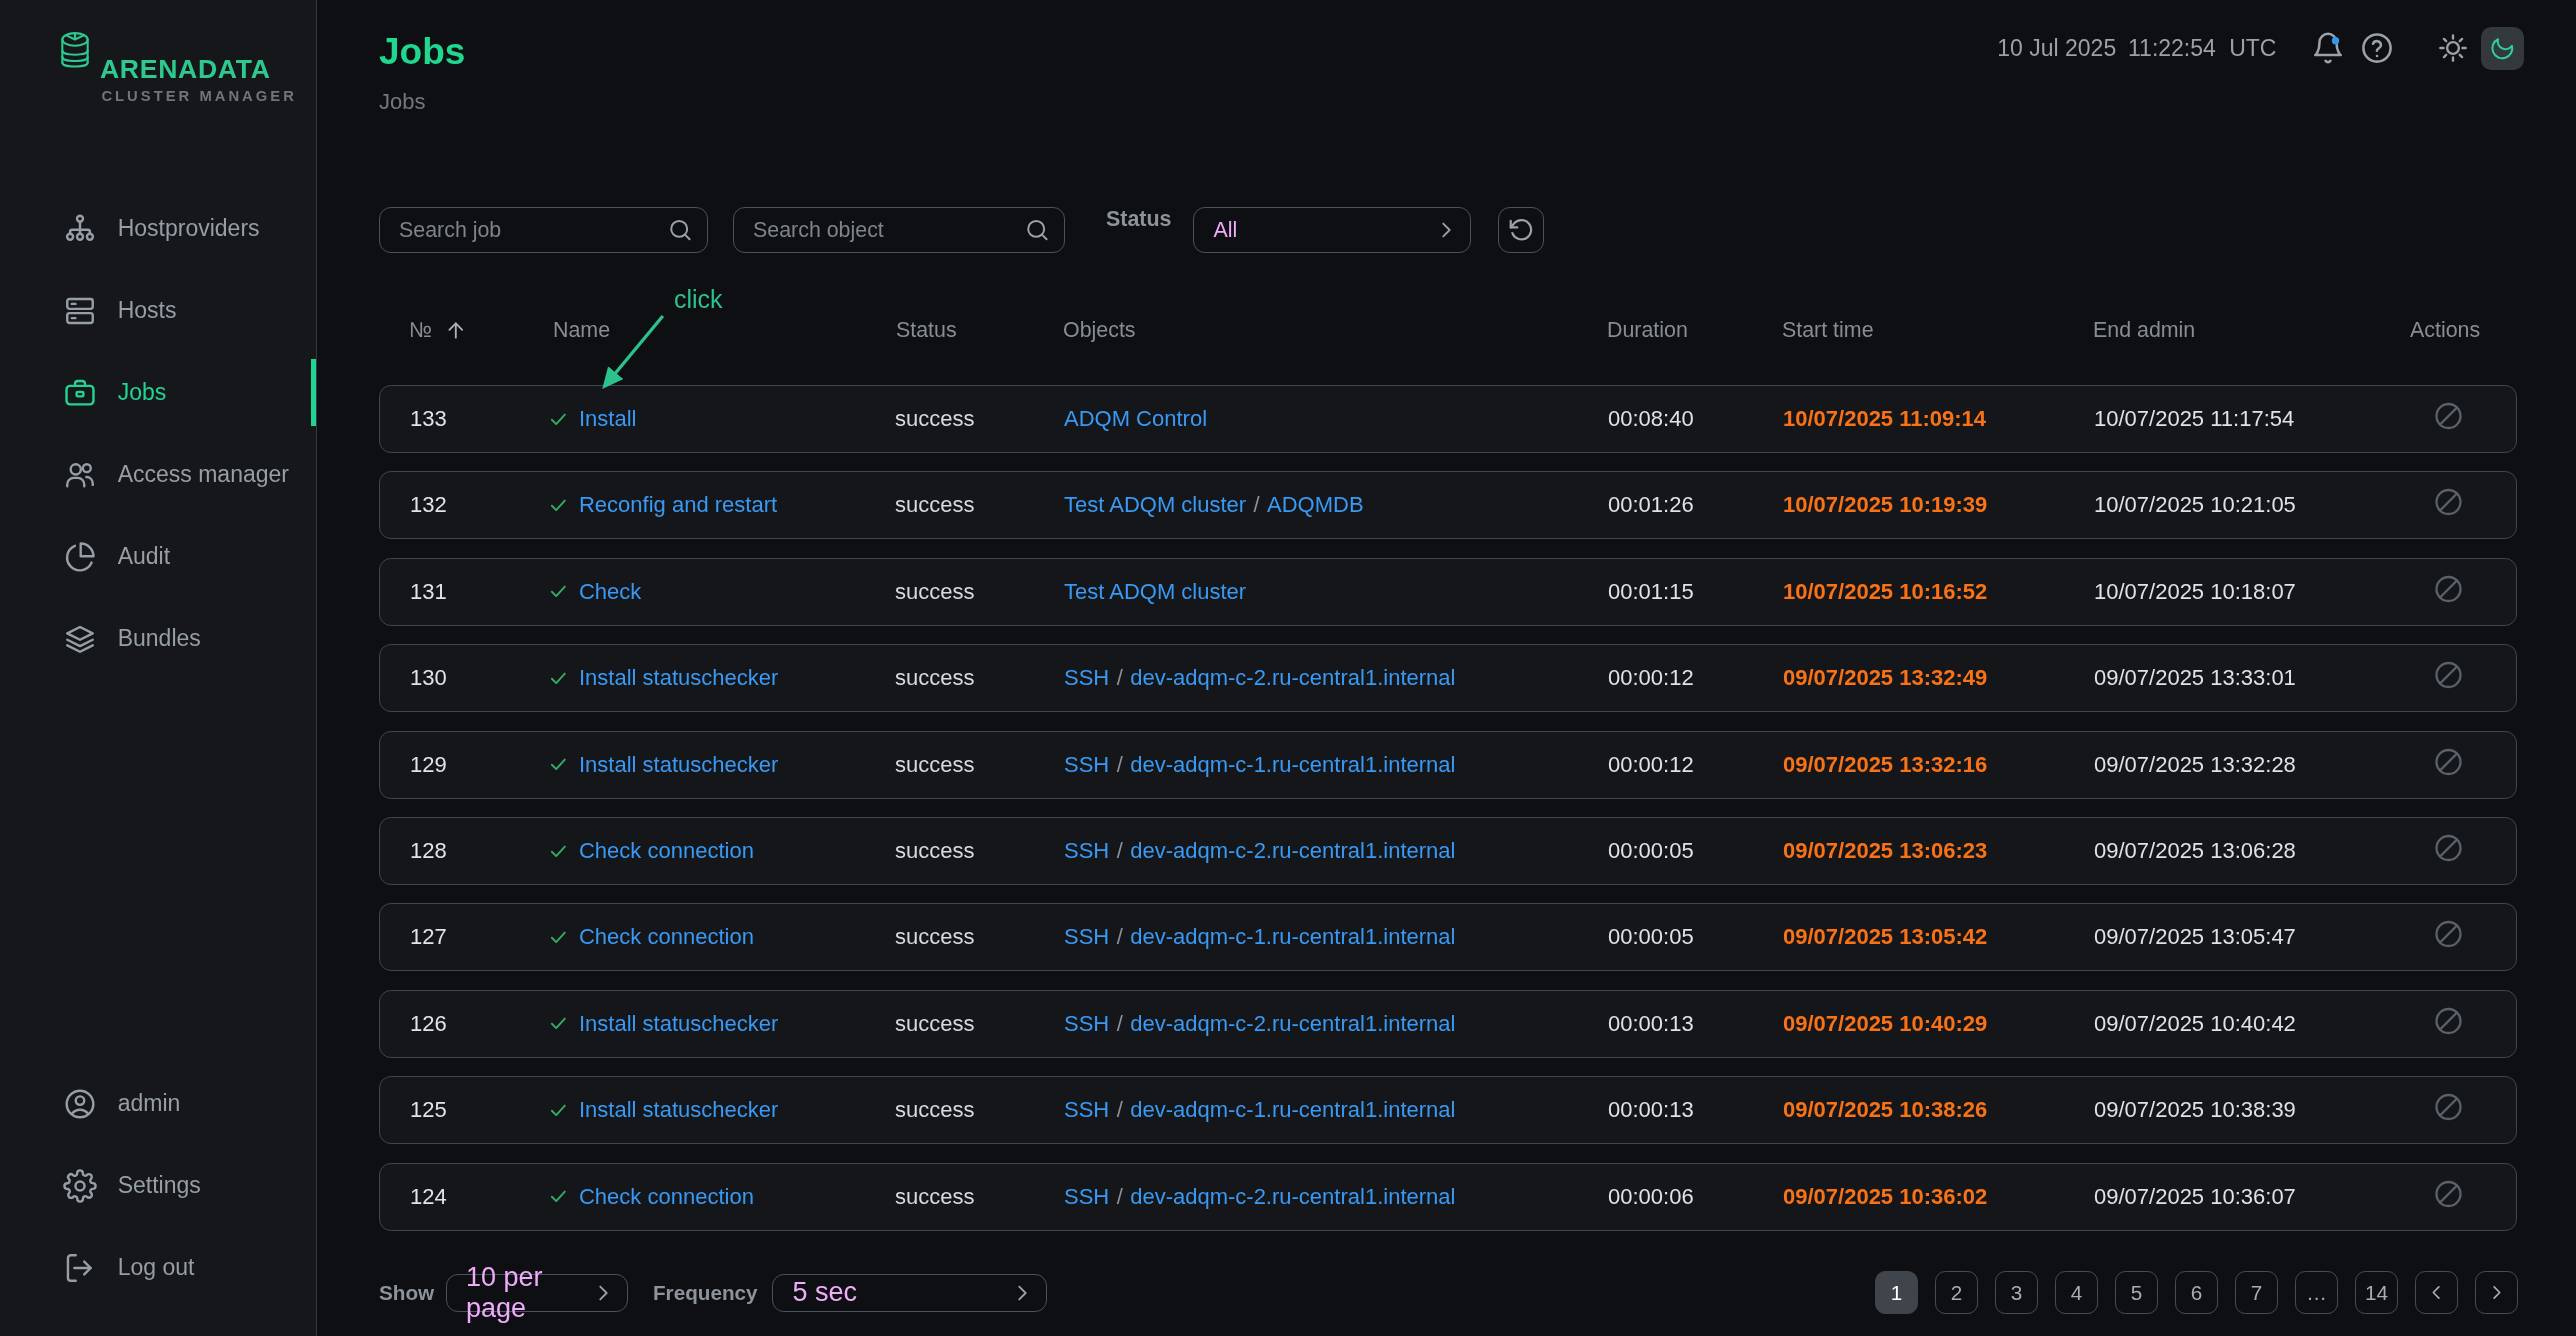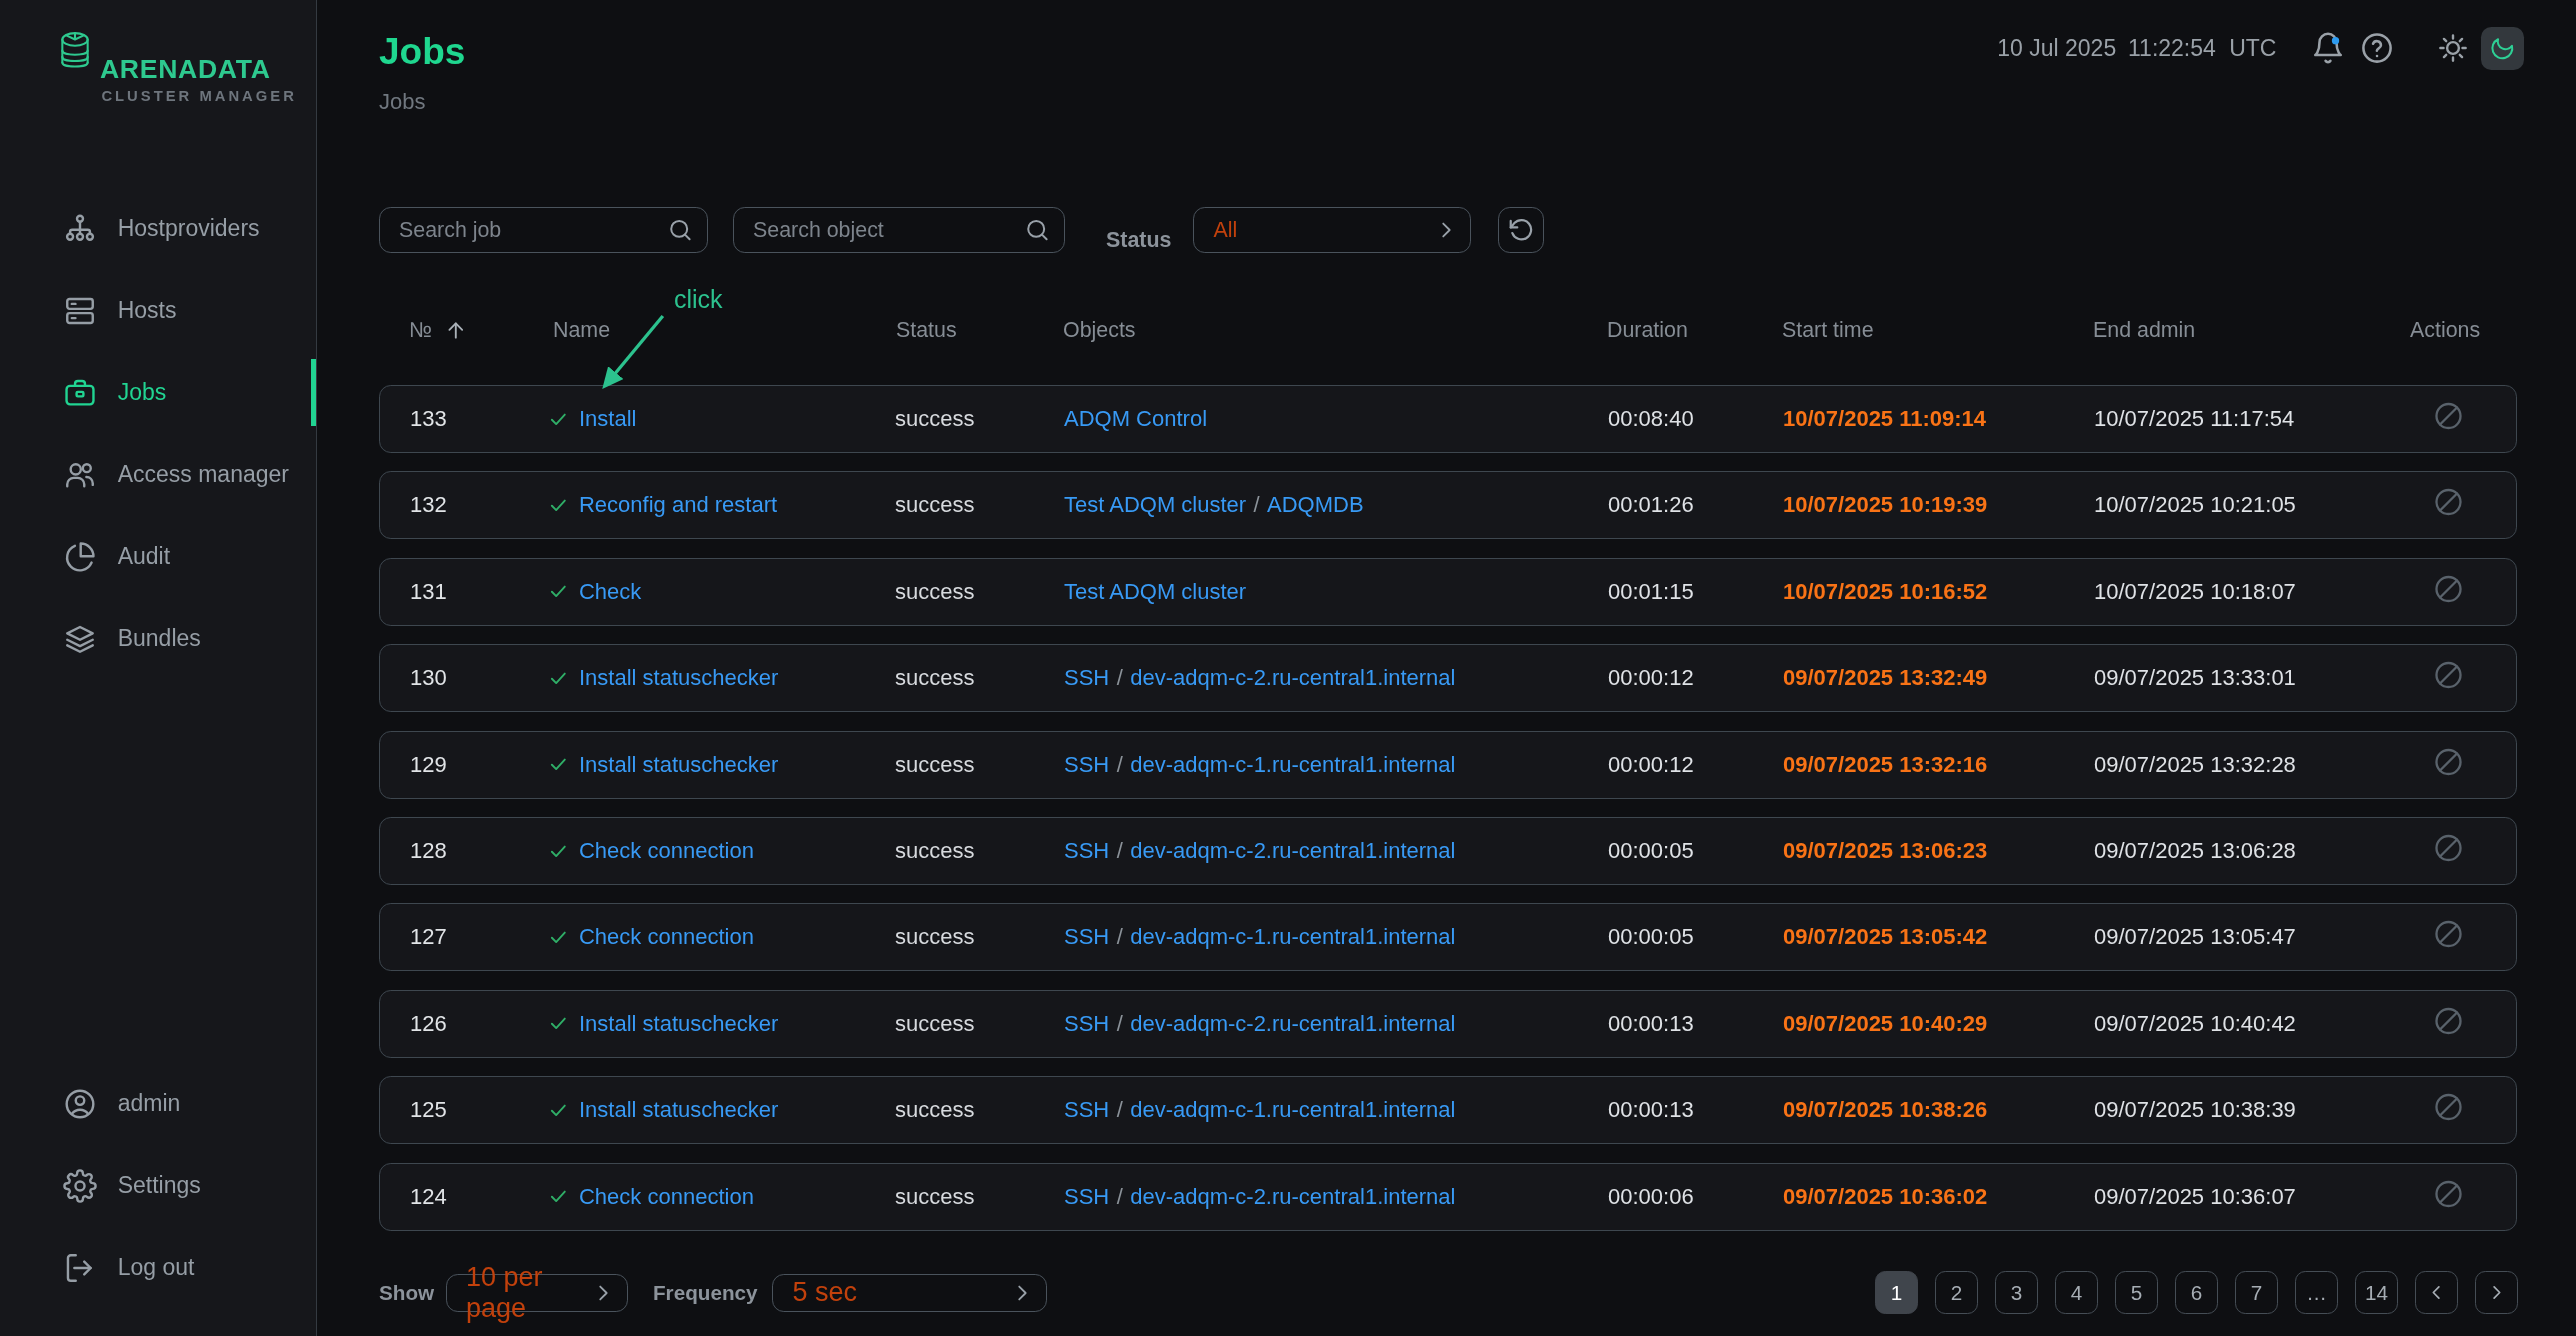--- a/index.html
+++ b/index.html
@@ -25,27 +25,27 @@
   .page-title { position:absolute; left:379px; top:31px; font-size:37px; font-weight:700; color:#1fd78f; }
   .breadcrumb { position:absolute; left:379px; top:89px; font-size:22px; color:#70777f; }
   .topbar { position:absolute; top:26.6px; right:52px; height:43px; display:flex; align-items:center; }
   .topbar .dt { font-size:23px; color:#9aa1a8; }
   .topbar svg { fill:none; stroke:#9aa1a8; stroke-width:1.8; stroke-linecap:round; stroke-linejoin:round; }
   .icon-btn { background:none; border:none; cursor:pointer; display:flex; align-items:center; justify-content:center; padding:0; }
   .theme-on { width:43px; height:43px; background:#33383d; border-radius:10.3px; }
   .theme-on svg { stroke:#2ed095; }
 
   
-  .filters { position:absolute; left:379px; top:207px; height:46px; display:flex; align-items:flex-end; }
+  .filters { position:absolute; left:379px; top:207px; height:46px; display:flex; align-items:flex-start; }
   .search-box { position:relative; height:46px; background:transparent; }
   .search-box input { width:100%; height:100%; background:transparent; border:1.5px solid #4a535c; border-radius:11.8px; color:#e3e6e9; font-size:21.4px; font-family:inherit; padding:0 52px 0 19px; outline:none; }
   .search-box input::placeholder { color:#7d848c; }
   .search-box .mag { position:absolute; right:14.8px; top:50%; transform:translateY(-50%); width:26.6px; height:26.6px; stroke:#99a1a9; fill:none; stroke-width:1.8; stroke-linecap:round; }
   .flabel { font-size:21.4px; font-weight:700; color:#8c939b; }
-  .select { position:relative; height:46px; border:1.5px solid #4a535c; border-radius:11.8px; display:flex; align-items:center; padding:0 44px 0 19px; font-size:21.4px; color:#c2410c; cursor:pointer; }
+  .select { position:relative; height:46px; border:1.5px solid #4a535c; border-radius:11.8px; display:flex; align-items:center; padding:0 44px 0 19px; font-size:21.4px; color:#f0abfc; cursor:pointer; }
   .select .chev { position:absolute; right:13.3px; top:50%; transform:translateY(-50%); width:22px; height:22px; stroke:#99a1a9; fill:none; stroke-width:2; stroke-linecap:round; stroke-linejoin:round; }
   .refresh-btn { width:46px; height:46px; border:1.5px solid #4a535c; border-radius:11.8px; background:transparent; cursor:pointer; display:flex; align-items:center; justify-content:center; }
   .refresh-btn svg { width:28px; height:28px; stroke:#99a1a9; fill:none; stroke-width:1.9; stroke-linecap:round; stroke-linejoin:round; }
 
   
   .thead { position:absolute; left:379px; top:308px; width:2138px; height:44px; }
   .thead .hcell { position:absolute; top:50%; transform:translateY(-50%); font-size:21.4px; color:#868d95; white-space:nowrap; display:flex; align-items:center; gap:11.8px; }
   .hcell svg { width:23.6px; height:23.6px; stroke:#aab1b8; fill:none; stroke-width:1.9; stroke-linecap:round; stroke-linejoin:round; }
   .rows { position:absolute; left:379px; top:385px; width:2138px; }
   .row-card { position:relative; height:68px; margin-bottom:18.4px; background:#15161a; border:1.5px solid #3e474f; border-radius:11.8px; }

